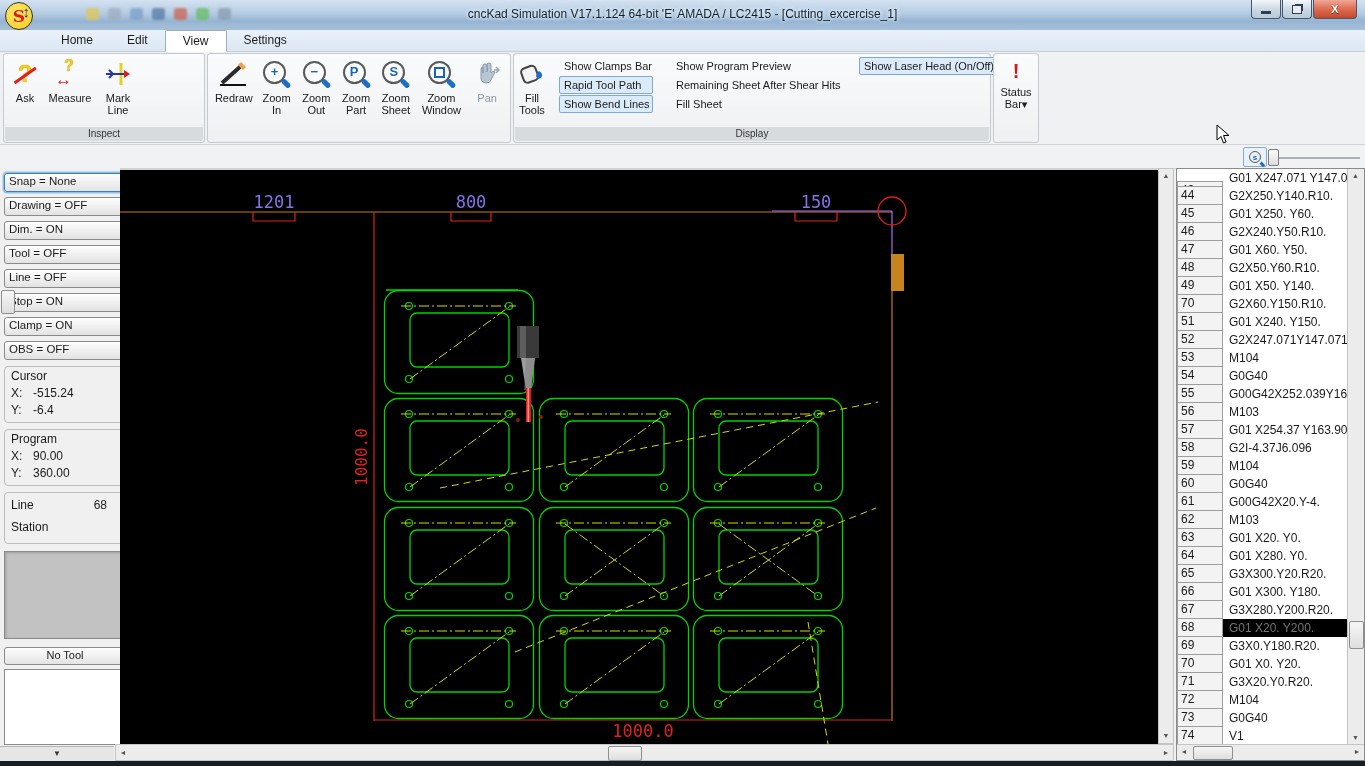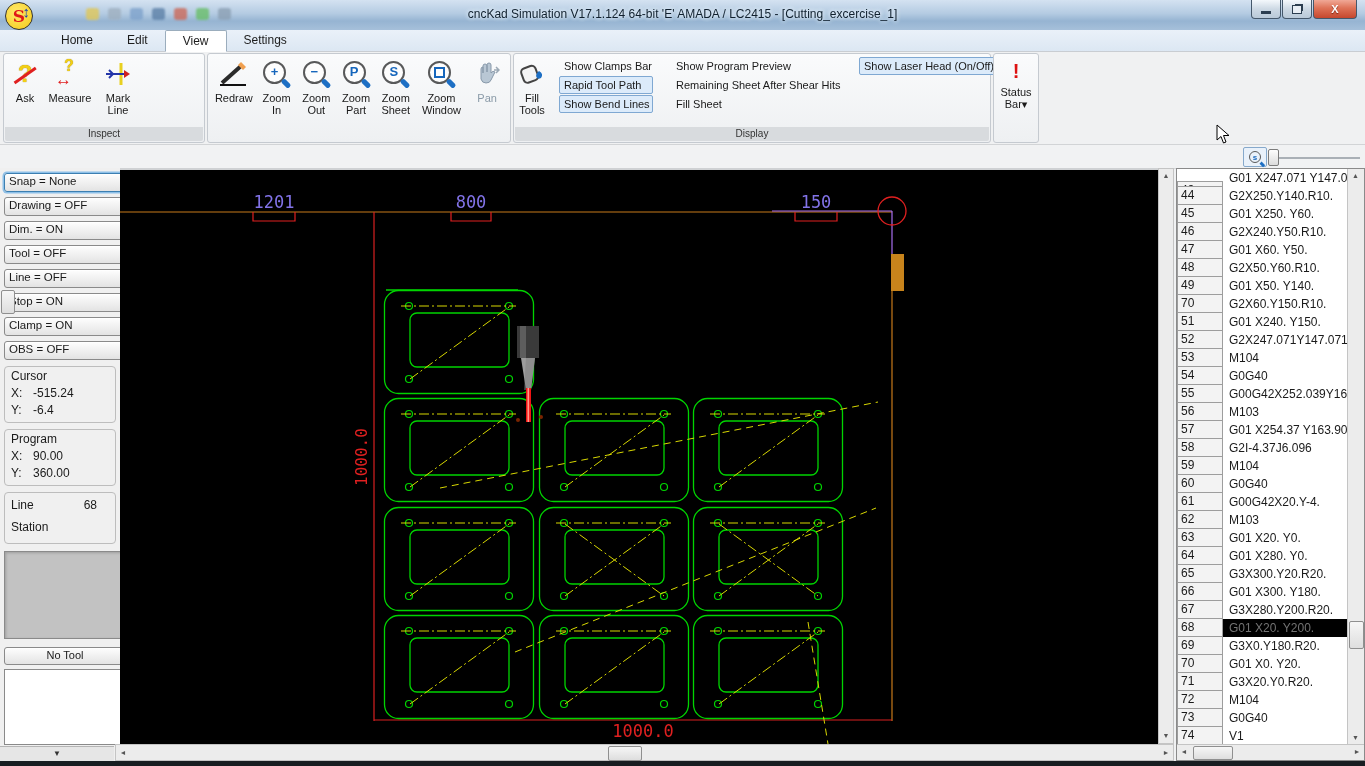--- a/index.html
+++ b/index.html
@@ -74,21 +74,21 @@
   .slider-thumb{position:absolute;left:1268px;top:4px;width:9px;height:15px;background:linear-gradient(#fdfdfd,#dcdcdc);
     border:1px solid #7c7c7c;border-radius:2px;}
 
   
   .sidebar{position:absolute;left:0;top:168px;width:132px;height:593px;background:#f0f0f0;
     border-right:1px solid #aaa;box-sizing:border-box;}
   .toggle-btn{margin:5px 5px 0 4px;height:17px;line-height:15px;border:1px solid #8a8a8a;border-radius:3px;
     background:linear-gradient(#fefefe,#e3e3e3);font-size:11.5px;padding-left:4px;
     box-shadow:inset 0 1px 0 #fff;}
   .toggle-btn.focused{border:1px solid #3c7fb1;box-shadow:0 0 0 1.5px #8ec0e8,inset 0 1px 0 #fff;}
-  .gbox{margin:6px 15px 0 4px;border:1px solid #bdbdbd;border-radius:4px;padding:1px 4px 5px;font-size:12px;}
+  .gbox{margin:6px 5px 0 4px;border:1px solid #bdbdbd;border-radius:4px;padding:1px 4px 5px;font-size:12px;}
   .gbox .glbl{margin:1px 0 1px 2px;}
   .coord{display:flex;margin:3px 0 0 2px;}
   .coord .cl{width:22px;}
   .linerow{display:flex;justify-content:space-between;padding:4px 14px 2px 2px;}
   .stationrow{padding:6px 0 4px 2px;}
   .preview{margin:7px 5px 0 4px;height:86px;background:#c2c2c2;border:1px solid #8a8a8a;
     box-shadow:inset 1px 1px 3px #9e9e9e;}
   .notool-btn{margin:8px 5px 0 4px;height:16px;line-height:15px;border:1px solid #8a8a8a;border-radius:3px;
     background:linear-gradient(#fefefe,#e3e3e3);font-size:11px;text-align:center;box-shadow:inset 0 1px 0 #fff;}
   .whitebox{margin:4px 5px 0 4px;height:74px;background:#fff;border:1px solid #8a8a8a;}

